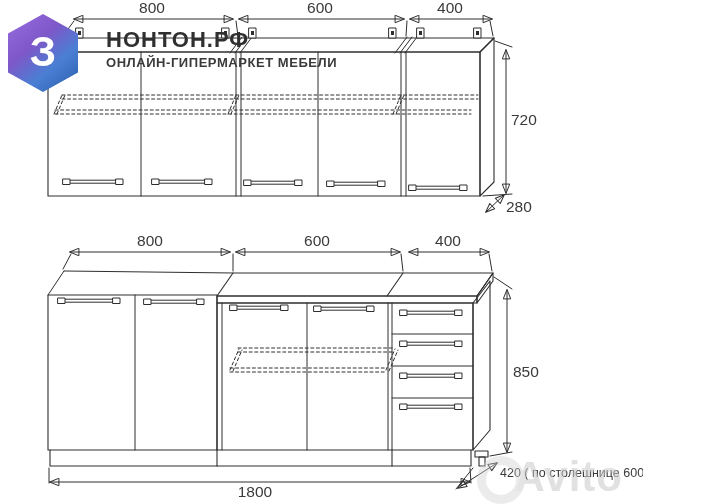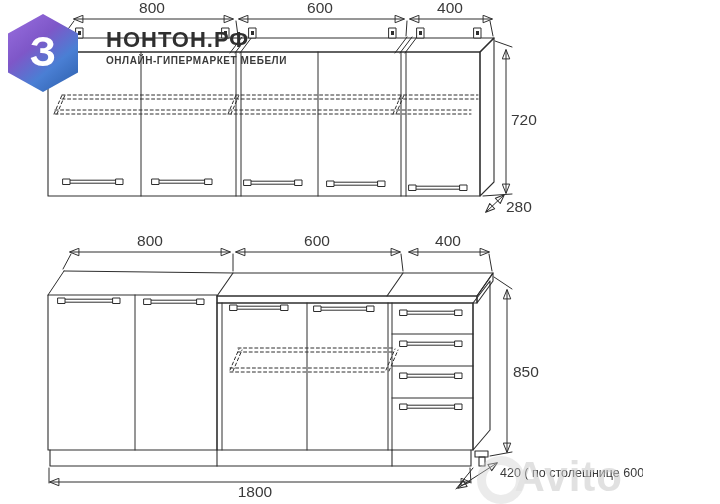--- a/index.html
+++ b/index.html
@@ -21,21 +21,21 @@
   
   .logo{position:absolute;left:8px;top:14px;display:flex;align-items:flex-start;}
   .hex{width:70px;height:78px;flex:0 0 auto;
        clip-path:polygon(50% 0%,100% 25%,100% 75%,50% 100%,0% 75%,0% 25%);
        background:linear-gradient(140deg,#9a6fe0 0%,#7e57c8 38%,#4a7fd4 66%,#2a5ca8 100%);
        display:flex;align-items:center;justify-content:center;}
   .hex span{color:#ffffff;font-size:42px;font-weight:800;line-height:1;
             transform:translateY(-1px);}
   .logo-text{margin-left:28px;margin-top:14px;}
   .logo-title{font-size:22px;font-weight:800;color:#2f2f2f;letter-spacing:1px;line-height:1.05;}
-  .logo-sub{font-size:10px;font-weight:700;color:#3a3a3a;letter-spacing:0.55px;margin-top:4px;}
+  .logo-sub{font-size:13px;font-weight:700;color:#3a3a3a;letter-spacing:0.55px;margin-top:4px;}
   
   .watermark{position:absolute;right:16px;bottom:0px;display:flex;align-items:center;
              opacity:0.55;pointer-events:none;}
   .wm-ring{width:30px;height:30px;border:9px solid #cfcfcf;border-radius:50%;
            margin-right:-10px;opacity:.75;}
   .wm-text{color:#c9c9c9;font-size:42px;font-weight:800;letter-spacing:1px;line-height:1;
            padding:0 4px 6px 0;}
 </style>
 </head>
 <body>

